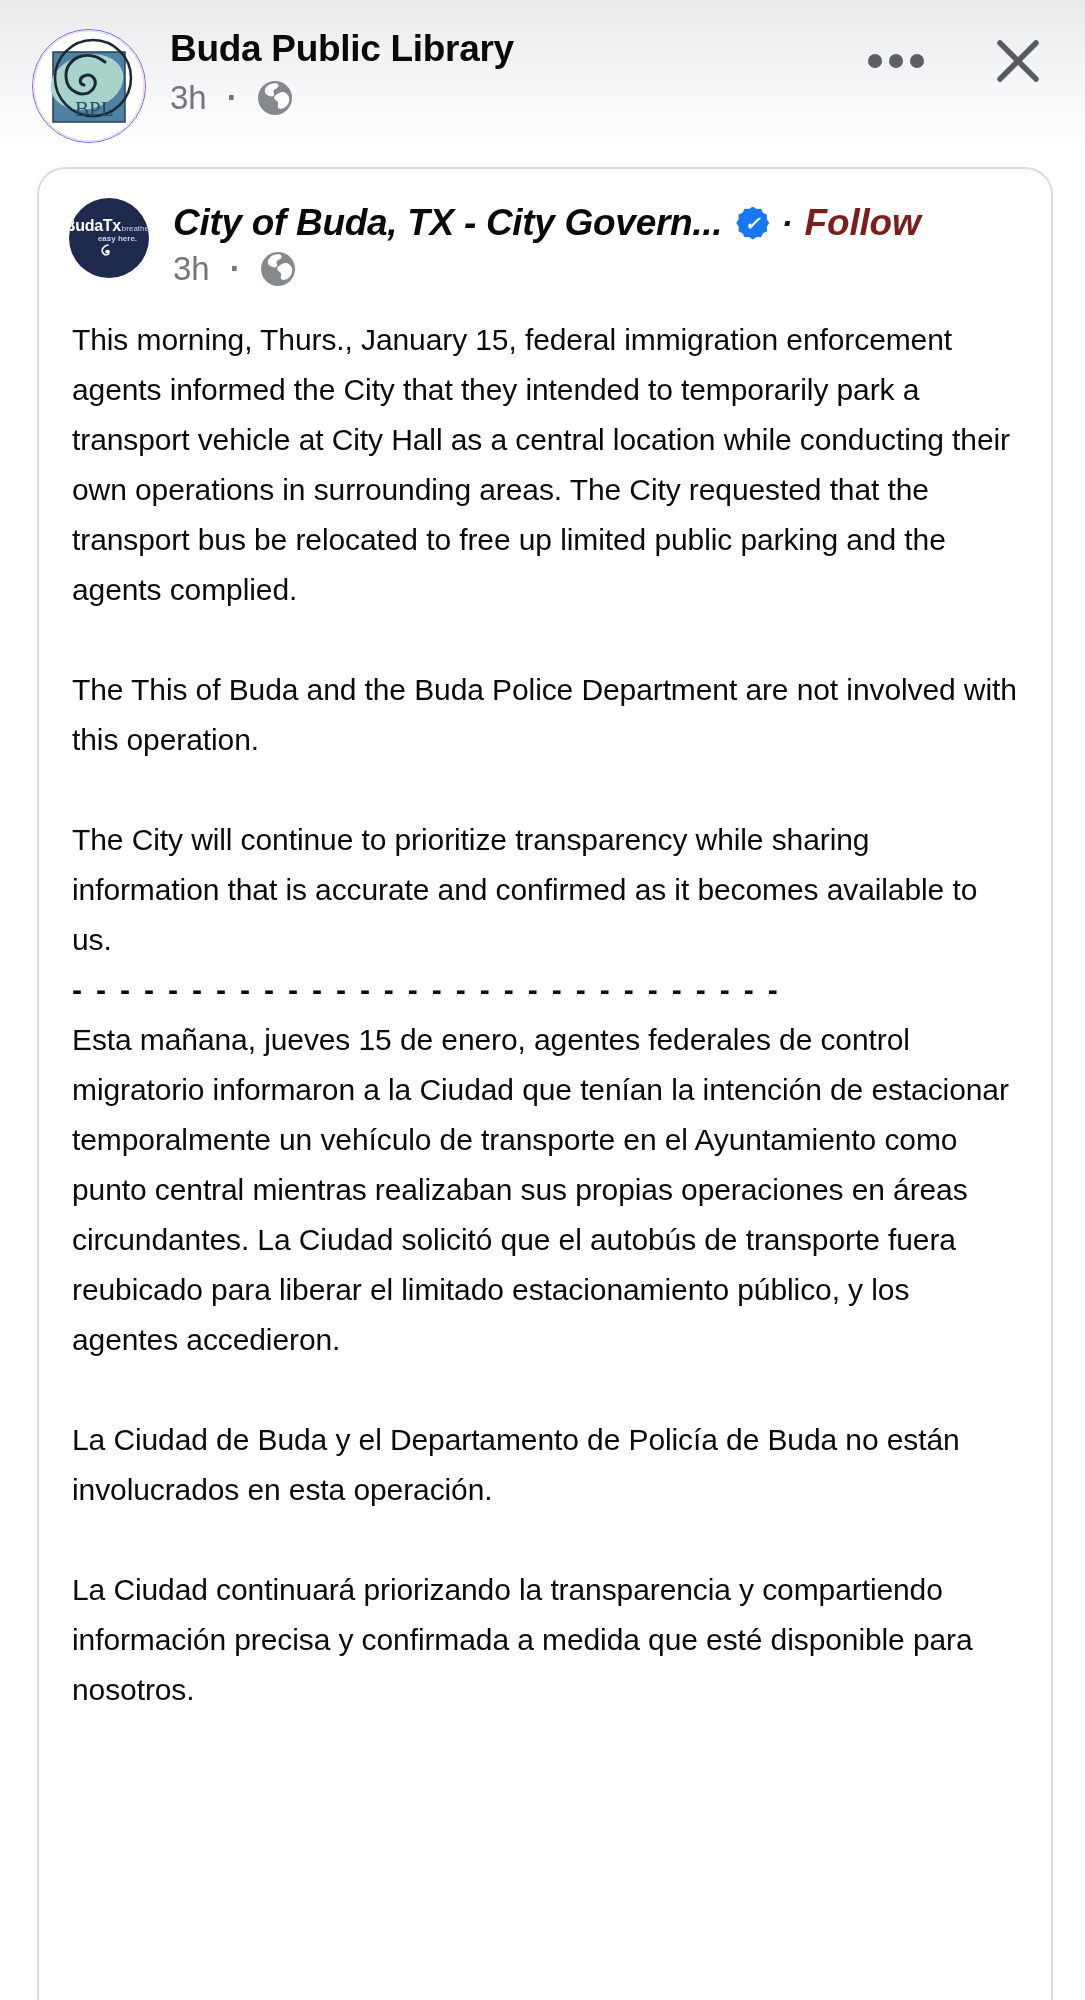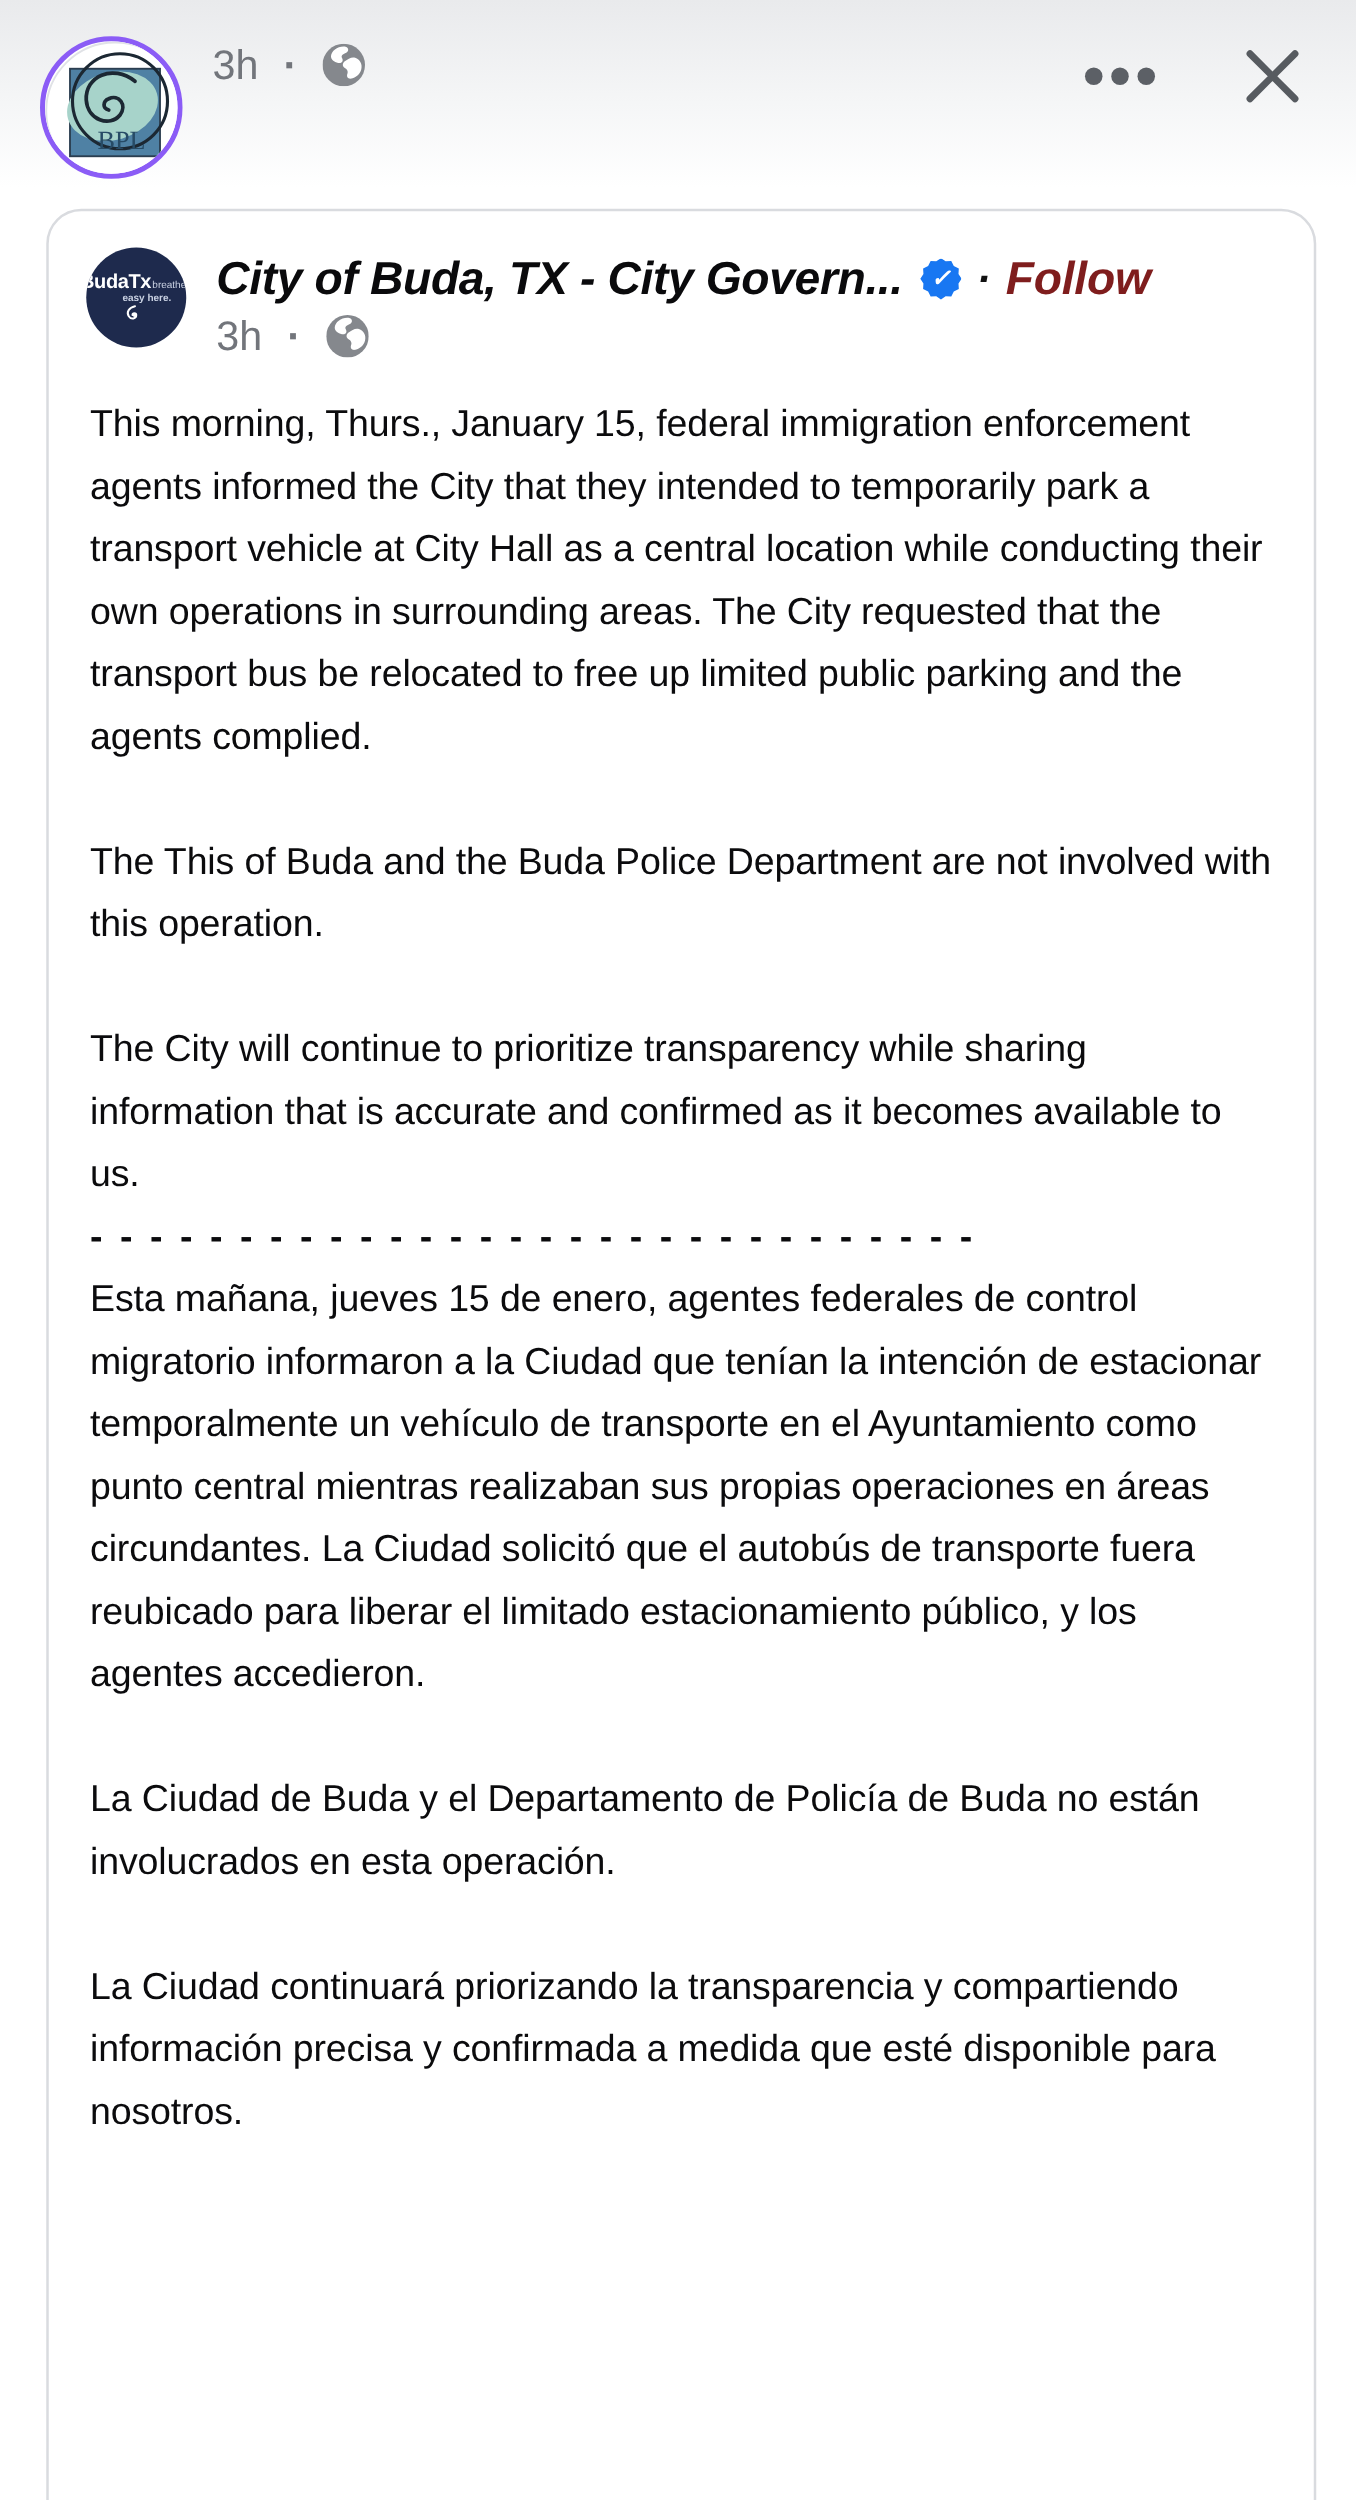--- a/index.html
+++ b/index.html
@@ -29,21 +29,21 @@
     position: absolute;
     top: 0; left: 0; right: 0;
     height: 165px;
   }
   .avatar-outer {
     position: absolute;
     left: 32px; top: 29px;
     width: 114px; height: 114px;
     border-radius: 50%;
     background: #ffffff;
-    border: 4px solid #8b5cf6;
+    border: 1px solid #8b5cf6;
     overflow: hidden;
   }
   .header-text {
     position: absolute;
     left: 170px; top: 26px;
   }
   .header-name {
     font-size: 37px;
     font-weight: 700;
     color: #0a0a0c;
@@ -189,20 +189,21 @@
         <circle cx="56" cy="56" r="55" fill="#ffffff" stroke="#e0e2e6" stroke-width="1.5"></circle>
         <rect x="20" y="22" width="72" height="70" fill="#4f81a4" stroke="#2b3e50" stroke-width="1.5"></rect>
         <ellipse cx="54" cy="52" rx="37" ry="27" fill="#a7d3ca" transform="rotate(-16 54 52)"></ellipse>
         <circle cx="60" cy="48" r="38" fill="none" stroke="#1c2833" stroke-width="2.5"></circle>
         <path d="M72 32 C54 18 32 28 33 47 C34 63 52 69 60 59 C66 51 59 42 51 46 C46 48 46 54 51 55" fill="none" stroke="#1c2833" stroke-width="3" stroke-linecap="round"></path>
         <text x="42" y="86" font-family="Liberation Serif, serif" font-size="21" fill="#274b66">BPL</text>
       </svg>
     </div>
 
     <div class="header-text">
+      <div class="header-name">Buda Public Library</div>
       <div class="meta-row">
         <span>3h</span>
         <span class="meta-dot">·</span>
         <svg class="globe" viewBox="0 0 16 16">
           <circle cx="8" cy="8" r="8" fill="#85888d"></circle>
           <path d="M8.7 1.1c1.4.5 1.2 1.9 0 2.4-1 .4-1.9 1-1.3 2 .6 1.1-.2 2.1-1.5 1.7C4.4 6.8 3.1 6 3.2 4.6 3.4 2.6 5.9.7 8.7 1.1Z" fill="#ffffff"></path>
           <path d="M12.3 5.3c1.8.6 2.8 2.4 2.3 4.3-.4 1.7-1.9 3.1-3.6 3.5-1.4.3-2.1-.6-1.6-1.9.3-.9-.1-1.6-1-2.1-1-.5-1-1.8 0-2.5 1.2-.8 2.6-1.8 3.9-1.3Z" fill="#ffffff"></path>
         </svg>
       </div>
     </div>

